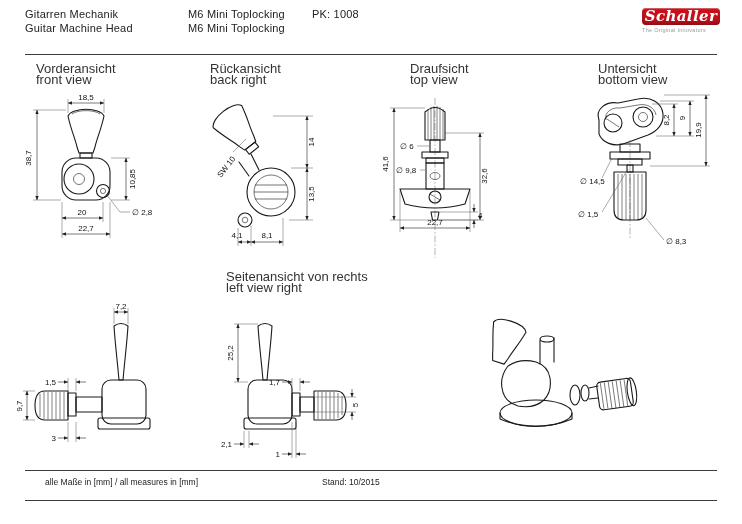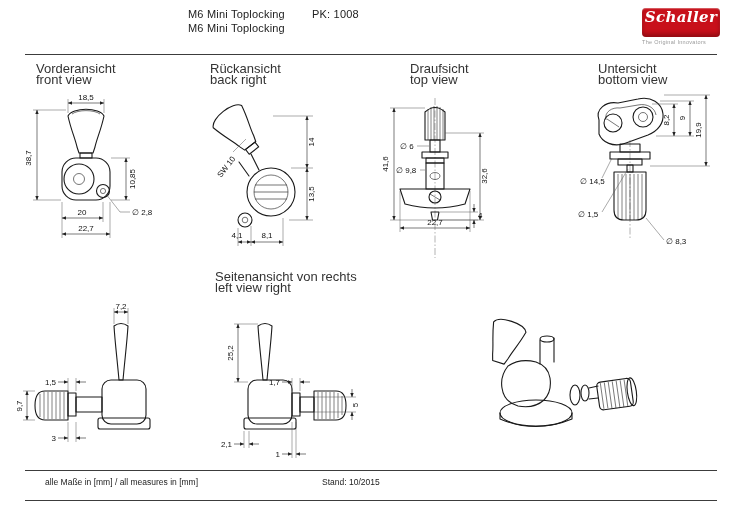--- a/index.html
+++ b/index.html
@@ -5,38 +5,42 @@
 <style>
   *{margin:0;padding:0;box-sizing:border-box}
   html,body{background:#e9e9e9}
   body{font-family:"Liberation Sans",sans-serif}
   #page{position:relative;width:742px;height:524px;background:#ffffff;overflow:hidden;color:#1a1a1a}
   .abs{position:absolute}
   .htext{font-size:11px;line-height:13.5px;color:#222;letter-spacing:.2px}
   .vlabel{position:absolute;font-size:13px;line-height:10.5px;color:#333}
   .rule{position:absolute;left:25px;width:692px;height:1px;background:#3c3c3c}
   .logo-wrap{position:absolute;left:642px;top:8px;width:80px}
-  .logo-box{width:78px;height:29px;background:#c8101a;border-radius:4px;display:flex;align-items:flex-start;justify-content:center;box-shadow:inset 0 -3px 4px rgba(0,0,0,.28), inset 0 1px 1px rgba(255,255,255,.35)}
+  .logo-box{width:78px;height:17px;background:#c8101a;border-radius:4px;display:flex;align-items:flex-end;justify-content:center;box-shadow:inset 0 -3px 4px rgba(0,0,0,.28), inset 0 1px 1px rgba(255,255,255,.35)}
   .logo-script{color:#fff;font-family:"DejaVu Serif",serif;font-style:italic;font-weight:bold;font-size:15px;letter-spacing:.4px}
   .logo-tag{font-size:5.5px;color:#9a9a9a;margin-top:2px;letter-spacing:.3px;white-space:nowrap}
   .foot{position:absolute;font-size:8.5px;color:#222}
   svg.drw{position:absolute;overflow:visible}
   .obj{fill:none;stroke:#1a1a1a;stroke-width:1.1;stroke-linejoin:round;stroke-linecap:round}
   .objthin{fill:none;stroke:#1a1a1a;stroke-width:.6}
   .hatch{stroke:#1a1a1a;stroke-width:.55}
   .ext{stroke:#555;stroke-width:.5;fill:none}
   .dim{stroke:#222;stroke-width:.6;fill:none}
   .cl{stroke:#666;stroke-width:.5;stroke-dasharray:7 2 1.5 2}
   .dt{font-family:"Liberation Sans",sans-serif;font-size:8px;fill:#111}
 </style>
 </head>
 <body>
 
 <div id="page">
 
+  <div class="abs htext" style="left:25px;top:8px">
+    <div>Gitarren Mechanik</div>
+    <div>Guitar Machine Head</div>
+  </div>
   <div class="abs htext" style="left:188px;top:8px">
     <div>M6 Mini Toplocking</div>
     <div>M6 Mini Toplocking</div>
   </div>
   <div class="abs htext" style="left:312px;top:8px">PK: 1008</div>
 
   <div class="logo-wrap">
     <div class="logo-box">
       <span class="logo-script">Schaller</span>
     </div>
@@ -256,21 +260,21 @@
 
       <line class="ext" x1="34" y1="88" x2="44" y2="68"></line>
       <text class="dt" x="12" y="94">∅ 14,5</text>
       <line class="ext" x1="34" y1="122" x2="60" y2="79"></line>
       <text class="dt" x="10" y="127">∅ 1,5</text>
       <line class="ext" x1="96" y1="150" x2="78" y2="128"></line>
       <text class="dt" x="98" y="154">∅ 8,3</text>
     </g>
   </svg>
 
-  <div class="vlabel" style="left:215px;top:272px">
+  <div class="vlabel" style="left:226px;top:272px">
     <div>Seitenansicht von rechts</div>
     <div>left view right</div>
   </div>
 
   <svg class="drw" style="left:18px;top:296px" width="175" height="172" viewBox="0 0 175 172">
     <defs>
       <marker id="ml" viewBox="0 0 10 10" refX="9.5" refY="5" markerWidth="7" markerHeight="7" orient="auto-start-reverse">
           <path d="M0,1 L10,5 L0,9 Z" fill="#222"></path>
         </marker>
     </defs>

